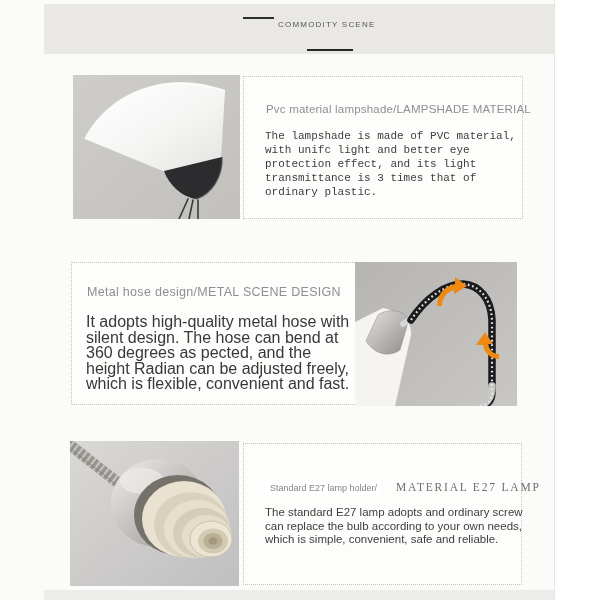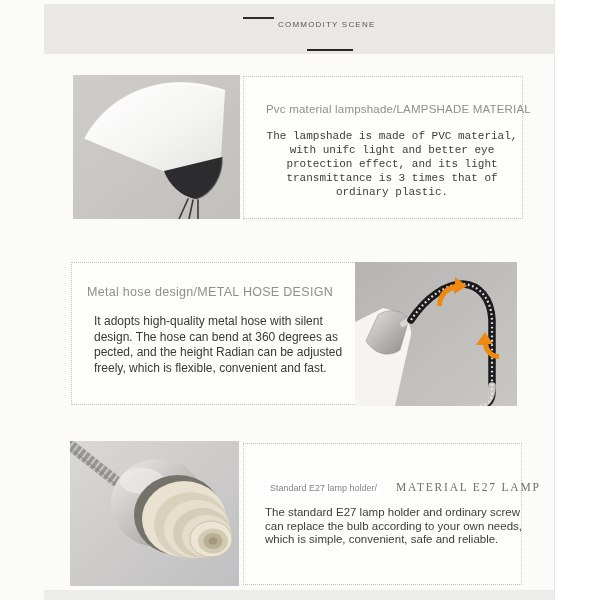--- a/index.html
+++ b/index.html
@@ -19,29 +19,29 @@
   
   .title-block{left:243px;top:10px;width:140px;height:42px;}
   .tb-topline{left:0;top:7px;width:31px;height:2px;background:#2e2e2e;}
   .tb-eyebrow{left:35px;top:10px;font-size:8px;letter-spacing:1.2px;color:#565656;white-space:nowrap;}
   .tb-title{left:0;top:9px;border-left:2px solid #262626;padding:5px 4px 7px 7px;
             font-size:13.5px;color:#181818;white-space:nowrap;}
   .tb-underline{left:64px;top:39px;width:46px;height:2px;background:#262626;}
 
   
   .dotted{border:1px dotted #c2c2c0;box-sizing:border-box;}
-  .box1{left:243px;top:76px;width:280px;height:143px;background:#fdfdfc;text-align:center;}
+  .box1{left:243px;top:76px;width:280px;height:143px;background:#fdfdfc;}
   .box2{left:71px;top:262px;width:446px;height:143px;background:#fdfdfc;}
   .box3{left:243px;top:443px;width:279px;height:142px;background:#fdfdfc;}
 
   .sec-title{color:#8f8f8f;white-space:nowrap;}
   .box1 .sec-title{margin:26px 0 0 22px;font-size:11.5px;letter-spacing:.2px;}
   .box1 .sec-body{margin:14px 0 0 21px;width:254px;font-size:11px;line-height:14px;color:#3d3d3d;font-family:Liberation Mono, monospace;}
   .box2 .sec-title{margin:22px 0 0 15px;font-size:12.5px;letter-spacing:.3px;}
-  .box2 .sec-body{margin:15px 0 0 22px;width:270px;font-size:12px;line-height:15.5px;color:#383838;}
+  .box2 .sec-body{margin:15px 0 0 14px;width:270px;font-size:16px;line-height:15.5px;color:#383838;}
   .box3 .title-row{margin:37px 0 0 22px;display:flex;align-items:baseline;gap:15px;}
   .pill{font-size:9px;color:#848484;background:#ffffff;padding:2px 4px;border-radius:2px;white-space:nowrap;}
   .serif-title{font-family:"Liberation Serif","DejaVu Serif",serif;font-size:11.5px;
                letter-spacing:1.8px;color:#6f6f6f;white-space:nowrap;}
   .box3 .sec-body{margin:11px 0 0 21px;width:258px;font-size:11.5px;line-height:13.5px;color:#3d3d3d;}
 
   p{margin:0;}
   
   .photo{overflow:hidden;}
   .photo svg{display:block;}
@@ -87,21 +87,21 @@
       </g>
     </svg>
   </figure>
 
   <div class="abs dotted box1">
     <div class="sec-title">Pvc material lampshade/LAMPSHADE MATERIAL</div>
     <p class="sec-body">The lampshade is made of PVC material, with unifc light and better eye protection effect, and its light transmittance is 3 times that of ordinary plastic.</p>
   </div>
 
   <div class="abs dotted box2">
-    <div class="sec-title">Metal hose design/METAL HOSE DESIGN</div>
+    <div class="sec-title">Metal hose design/METAL SCENE DESIGN</div>
     <p class="sec-body">It adopts high-quality metal hose with silent design. The hose can bend at 360 degrees as pected, and the height Radian can be adjusted freely, which is flexible, convenient and fast.</p>
 
     <figure class="photo photo2" style="margin:0">
       <svg viewBox="0 0 162 144" width="162" height="144" preserveAspectRatio="none">
         <defs>
           <linearGradient id="g2bg" x1="0" y1="0" x2="1" y2="1">
             <stop offset="0" stop-color="#b7b5b3"></stop>
               <stop offset="1" stop-color="#c9c7c4"></stop>
           </linearGradient>
           <linearGradient id="g2metal" x1="0" y1="0" x2="1" y2="1">
@@ -159,20 +159,20 @@
         <ellipse cx="143" cy="100" rx="4.5" ry="3.8" fill="#a39981"></ellipse>
       </g>
     </svg>
   </figure>
 
   <div class="abs dotted box3">
     <div class="title-row">
       <span class="pill">Standard E27 lamp holder/</span>
       <span class="serif-title">MATERIAL E27 LAMP</span>
     </div>
-    <p class="sec-body">The standard E27 lamp holder and ordinary screw can replace the bulb according to your own needs, which is simple, convenient, safe and reliable.</p>
+    <p class="sec-body">The standard E27 lamp adopts and ordinary screw can replace the bulb according to your own needs, which is simple, convenient, safe and reliable.</p>
   </div>
 
   <div class="abs bottom-band"></div>
 </div>
 
 <div class="abs divider-v"></div>
 <div class="abs right-margin"></div>
 
 </body></html>

